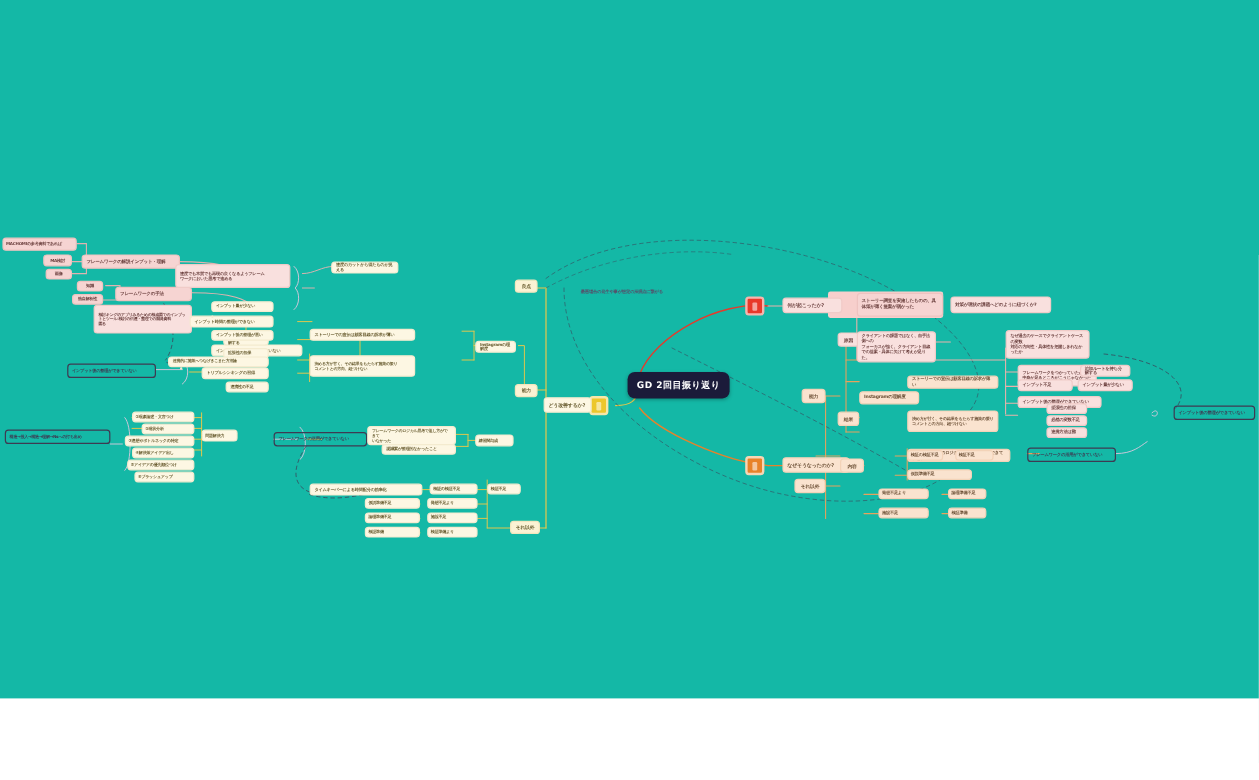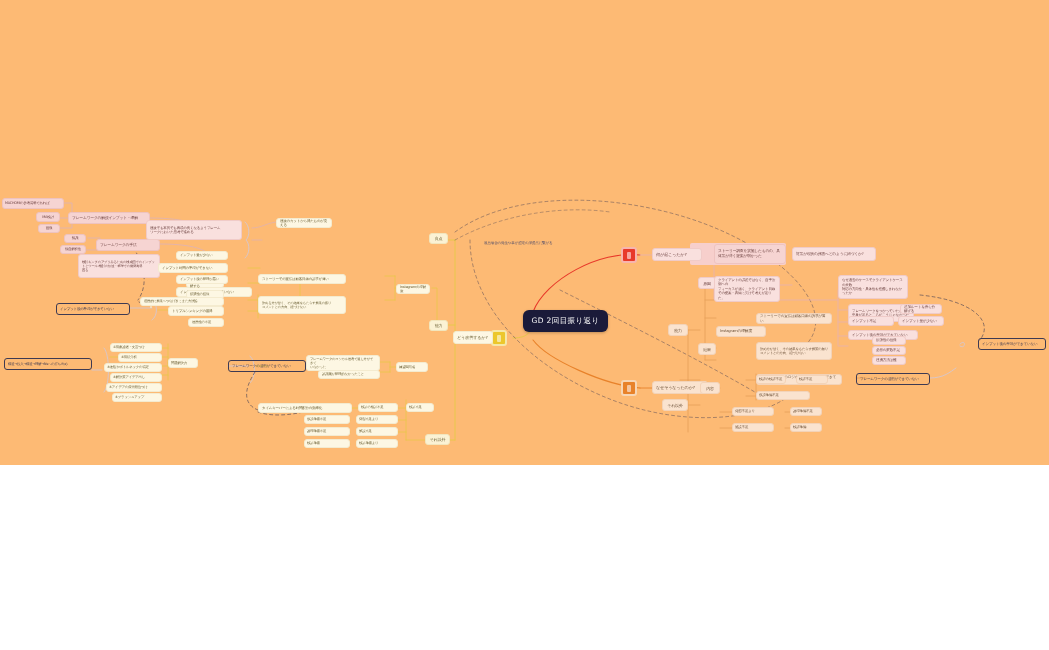--- a/index.html
+++ b/index.html
@@ -1,18 +1,18 @@
 <!DOCTYPE html>
 <html><head>
 <meta charset="utf-8">
 <style>
   html,body{margin:0;padding:0;background:#ffffff;}
   body{width:1049px;height:650px;overflow:hidden;
        font-family:"DejaVu Sans","Liberation Sans",sans-serif;}
-  #canvas{position:relative;width:1049px;height:465px;background:#fdba74;}
+  #canvas{position:relative;width:1049px;height:582px;background:#14b8a6;font-weight:bold;}
   svg.links{position:absolute;left:0;top:0;width:1049px;height:650px;pointer-events:none;}
 
   .node{position:absolute;box-sizing:border-box;display:flex;align-items:center;
         line-height:1.25;letter-spacing:-.2px;white-space:pre-wrap;
         border-radius:3px;}
   .pink   {background:#f6d4d2;color:#6d4240;border:1px solid #eec3c0;}
   .pink2  {background:#f9e0de;color:#6d4240;border:1px solid #f0cbc8;}
   .cream  {background:#fbf2d4;color:#6a5e32;border:1px solid #f2e6bd;}
   .cream2 {background:#fdf7e3;color:#6a5e32;border:1px solid #f4ebcf;}
   .peach  {background:#fae3cf;color:#6d5137;border:1px solid #f3d3b8;}

